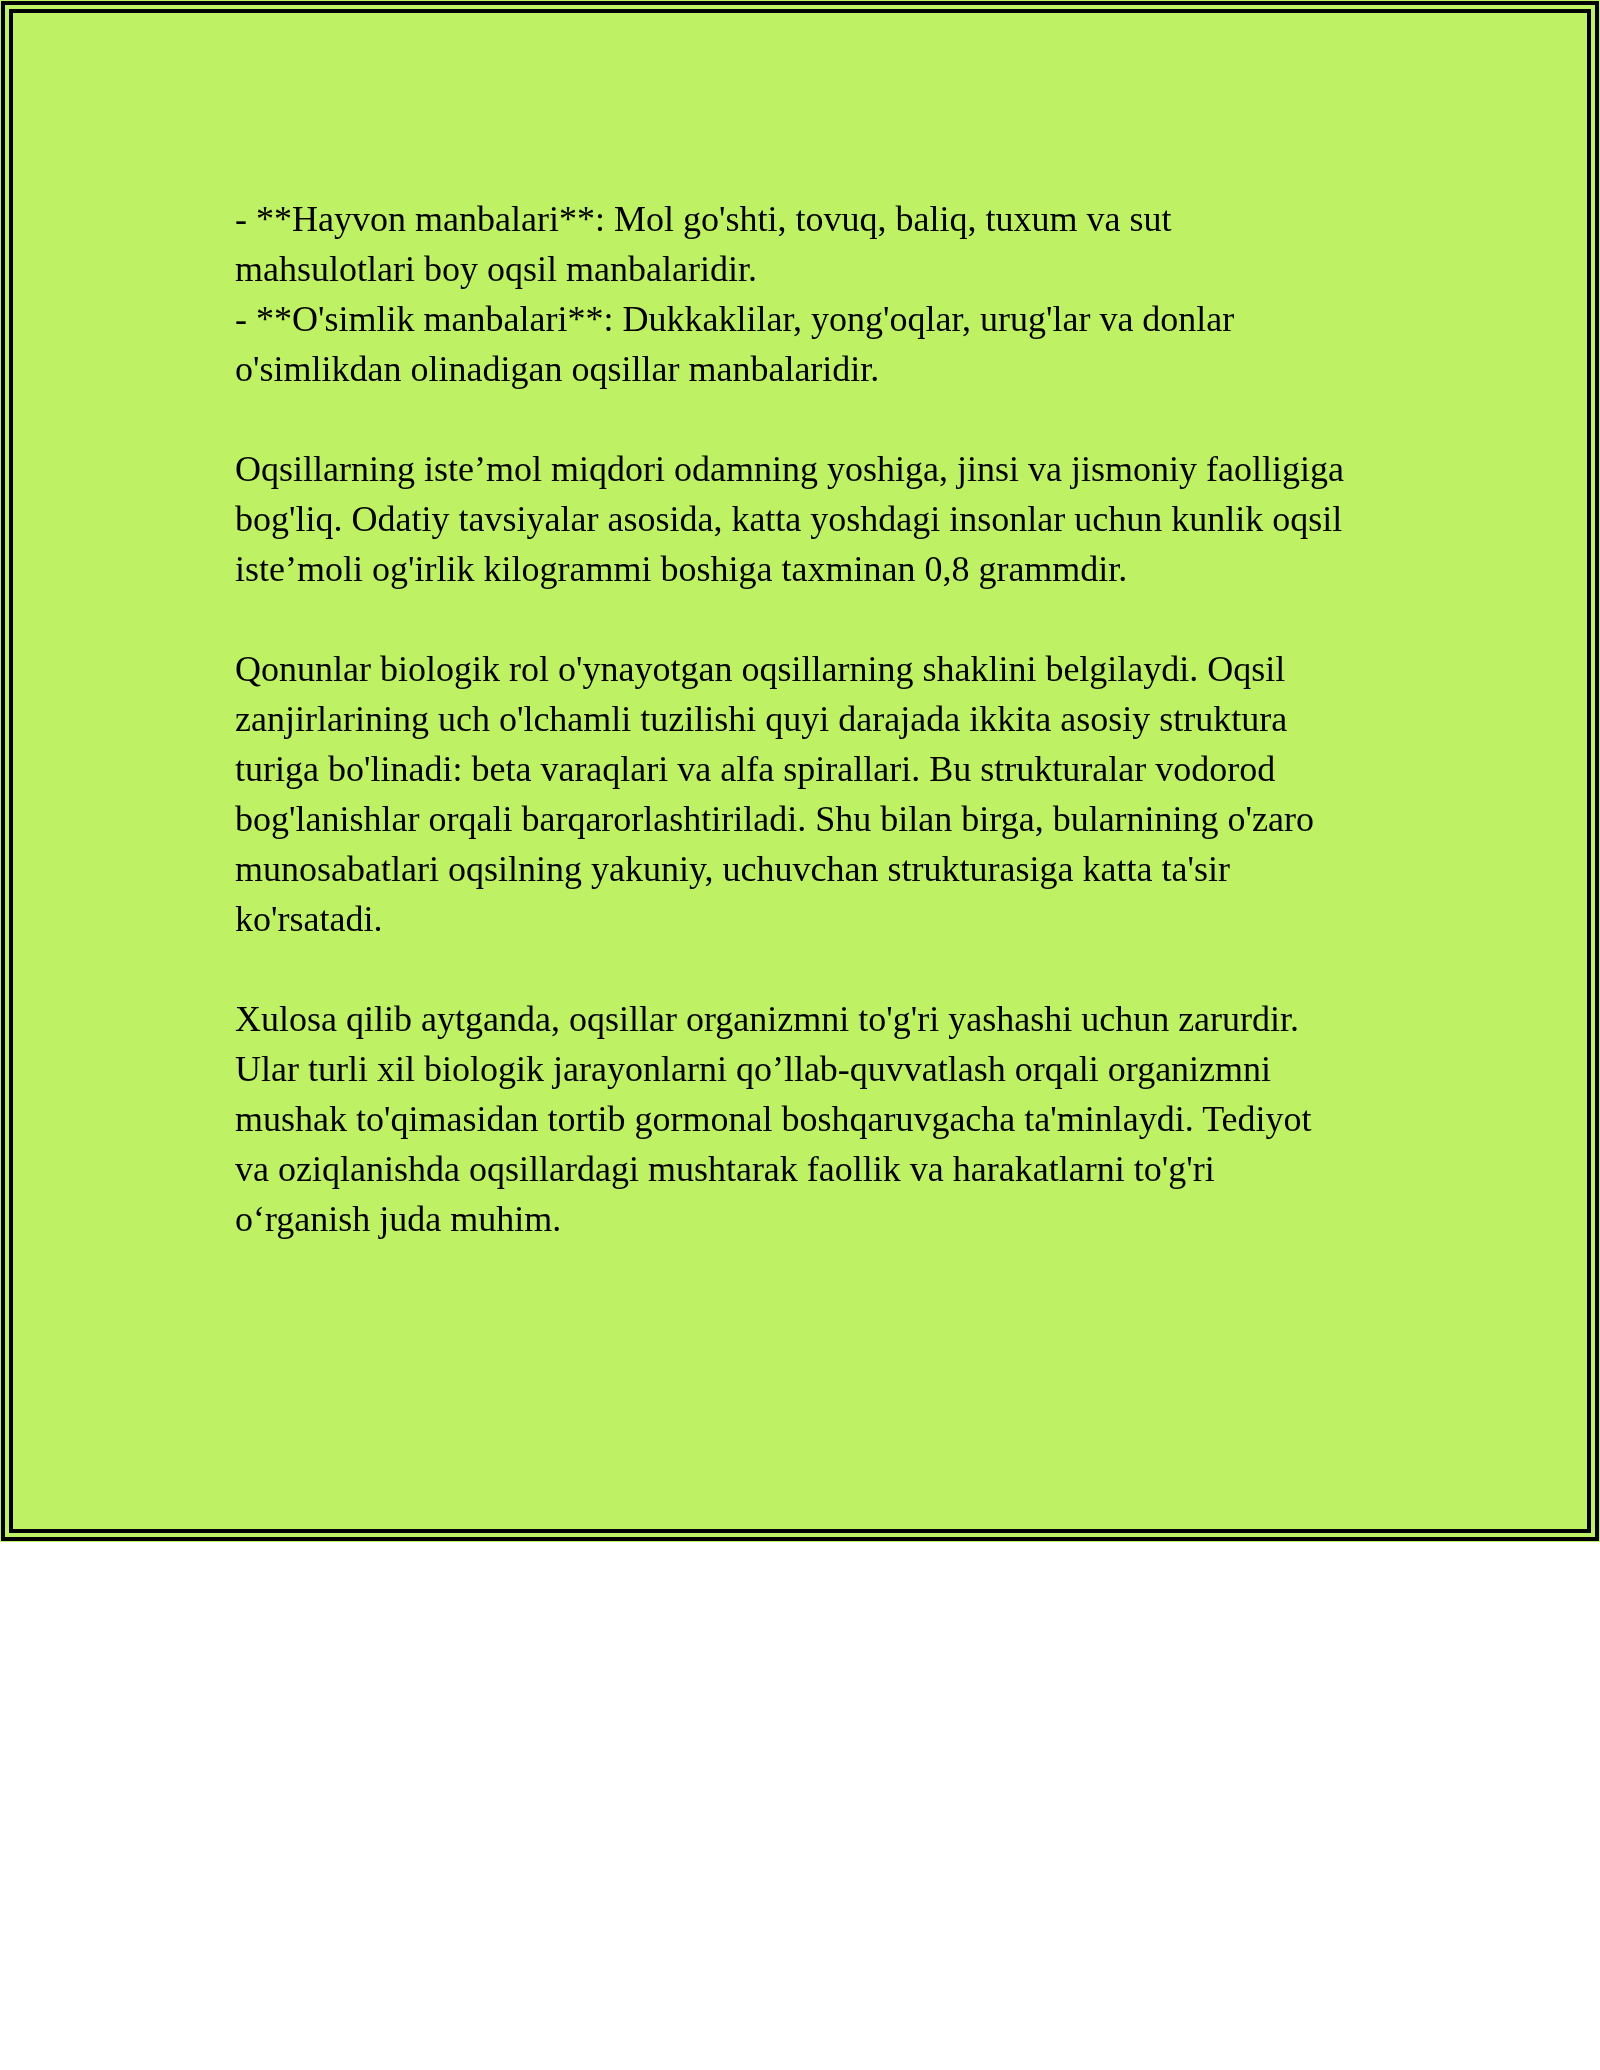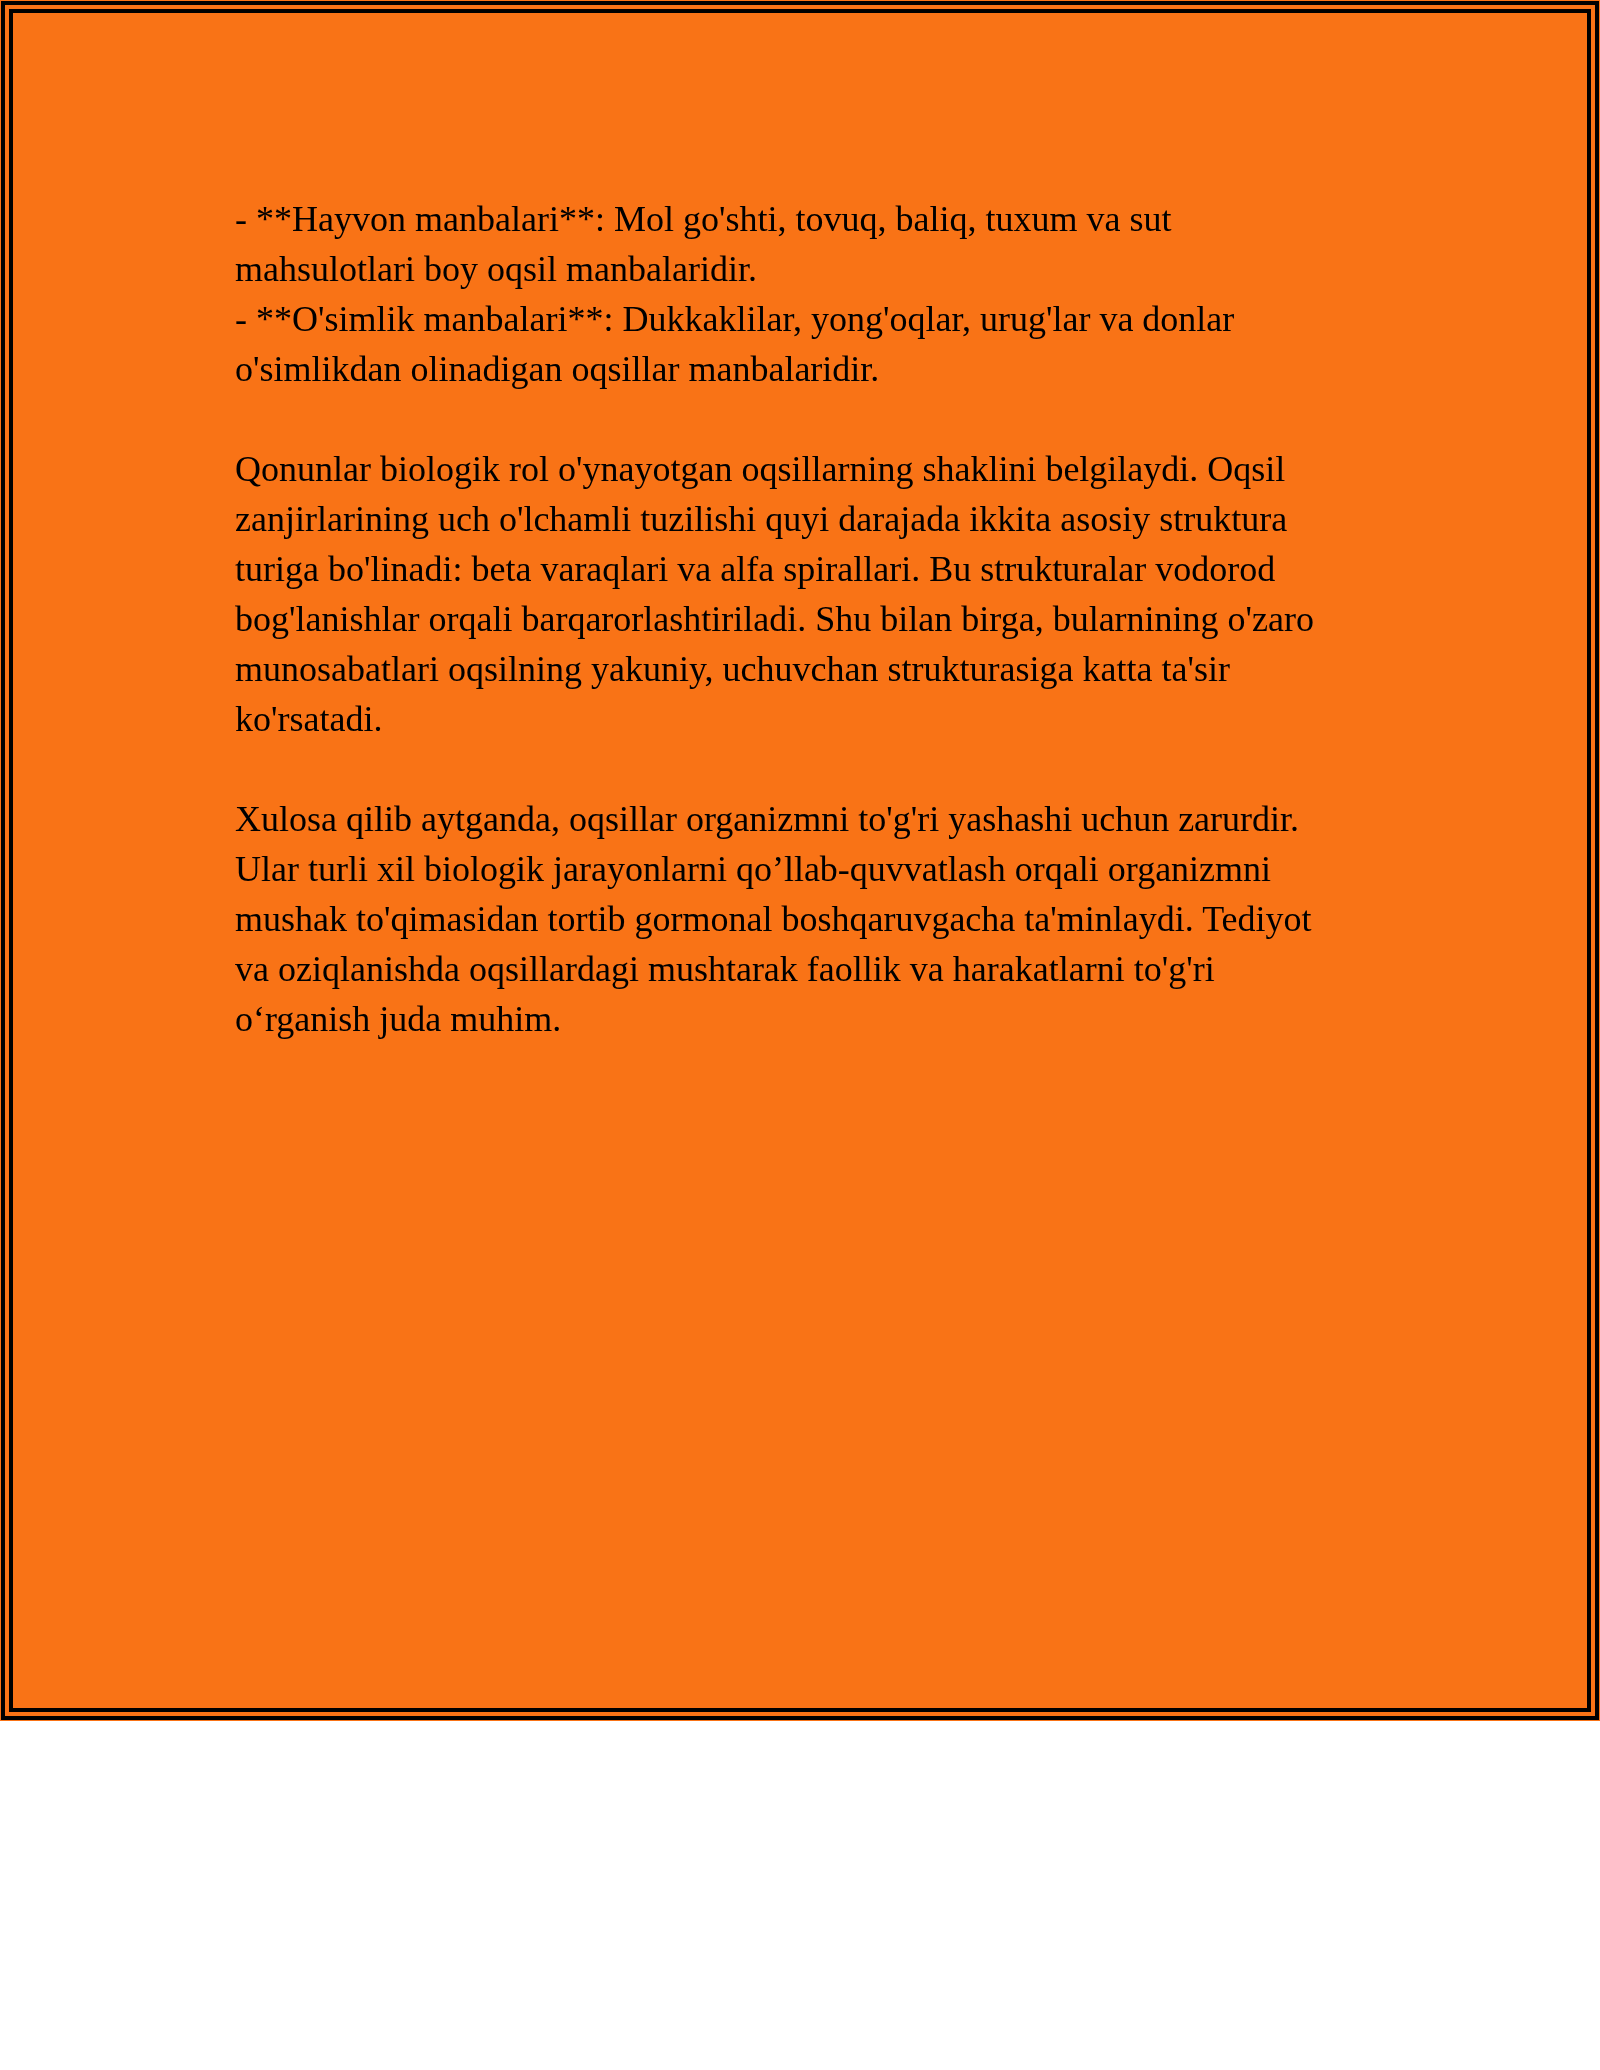--- a/index.html
+++ b/index.html
@@ -3,22 +3,22 @@
 <meta charset="utf-8">
 <style>
   html, body {
     margin: 0;
     padding: 0;
     background: #ffffff;
   }
   .page {
     position: relative;
     width: 1600px;
-    height: 1721px;
-    background: #f97316;
+    height: 1542px;
+    background: #bef264;
     overflow: hidden;
     font-family: "Liberation Serif", serif;
   }
   .outer-frame {
     position: absolute;
     top: 1px; left: 1px; right: 1px; bottom: 1px;
     border: 4px solid #000000;
     pointer-events: none;
   }
   .inner-frame {
@@ -46,16 +46,17 @@
 </style>
 </head>
 <body>
 
 <div class="page">
   <div class="outer-frame"></div>
   <div class="inner-frame"></div>
 
   <div class="text-block">
     <p class="para">- **Hayvon manbalari**: Mol go'shti, tovuq, baliq, tuxum va sut<br>mahsulotlari boy oqsil manbalaridir.<br>- **O'simlik manbalari**: Dukkaklilar, yong'oqlar, urug'lar va donlar<br>o'simlikdan olinadigan oqsillar manbalaridir.</p>
+    <p class="para">Oqsillarning iste’mol miqdori odamning yoshiga, jinsi va jismoniy faolligiga<br>bog'liq. Odatiy tavsiyalar asosida, katta yoshdagi insonlar uchun kunlik oqsil<br>iste’moli og'irlik kilogrammi boshiga taxminan 0,8 grammdir.</p>
     <p class="para">Qonunlar biologik rol o'ynayotgan oqsillarning shaklini belgilaydi. Oqsil<br>zanjirlarining uch o'lchamli tuzilishi quyi darajada ikkita asosiy struktura<br>turiga bo'linadi: beta varaqlari va alfa spirallari. Bu strukturalar vodorod<br>bog'lanishlar orqali barqarorlashtiriladi. Shu bilan birga, bularnining o'zaro<br>munosabatlari oqsilning yakuniy, uchuvchan strukturasiga katta ta'sir<br>ko'rsatadi.</p>
     <p class="para">Xulosa qilib aytganda, oqsillar organizmni to'g'ri yashashi uchun zarurdir.<br>Ular turli xil biologik jarayonlarni qo’llab-quvvatlash orqali organizmni<br>mushak to'qimasidan tortib gormonal boshqaruvgacha ta'minlaydi. Tediyot<br>va oziqlanishda oqsillardagi mushtarak faollik va harakatlarni to'g'ri<br>o‘rganish juda muhim.</p>
   </div>
 </div>
 
 </body></html>

